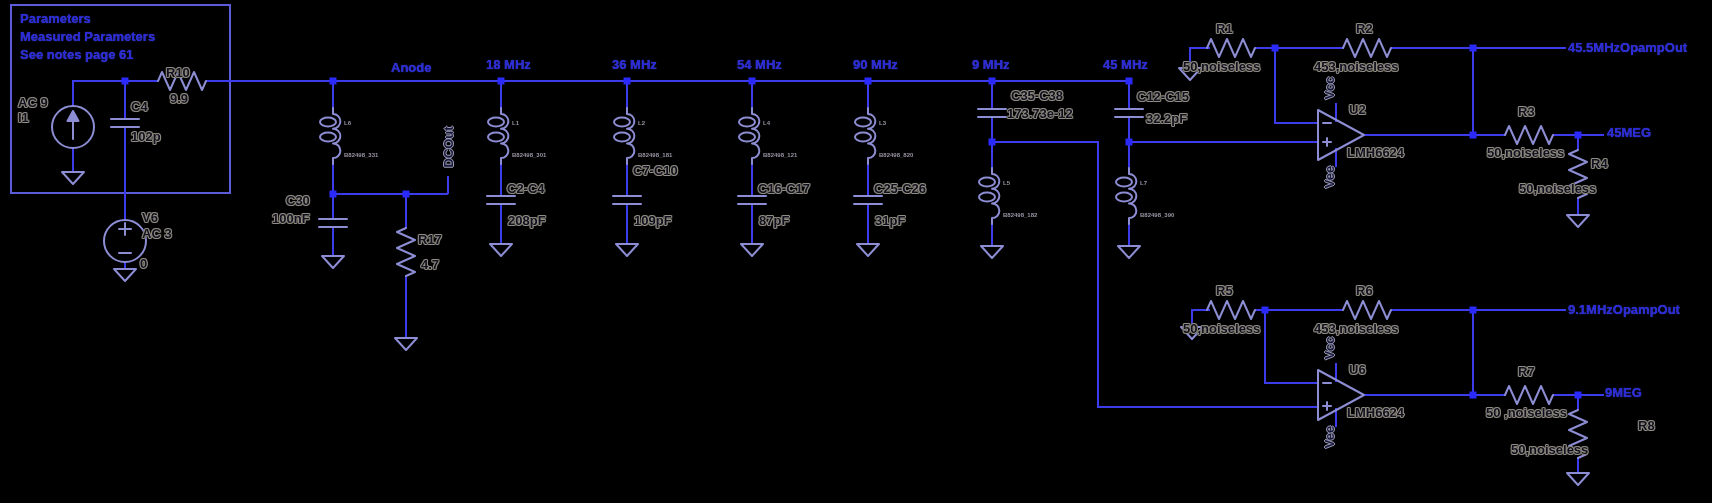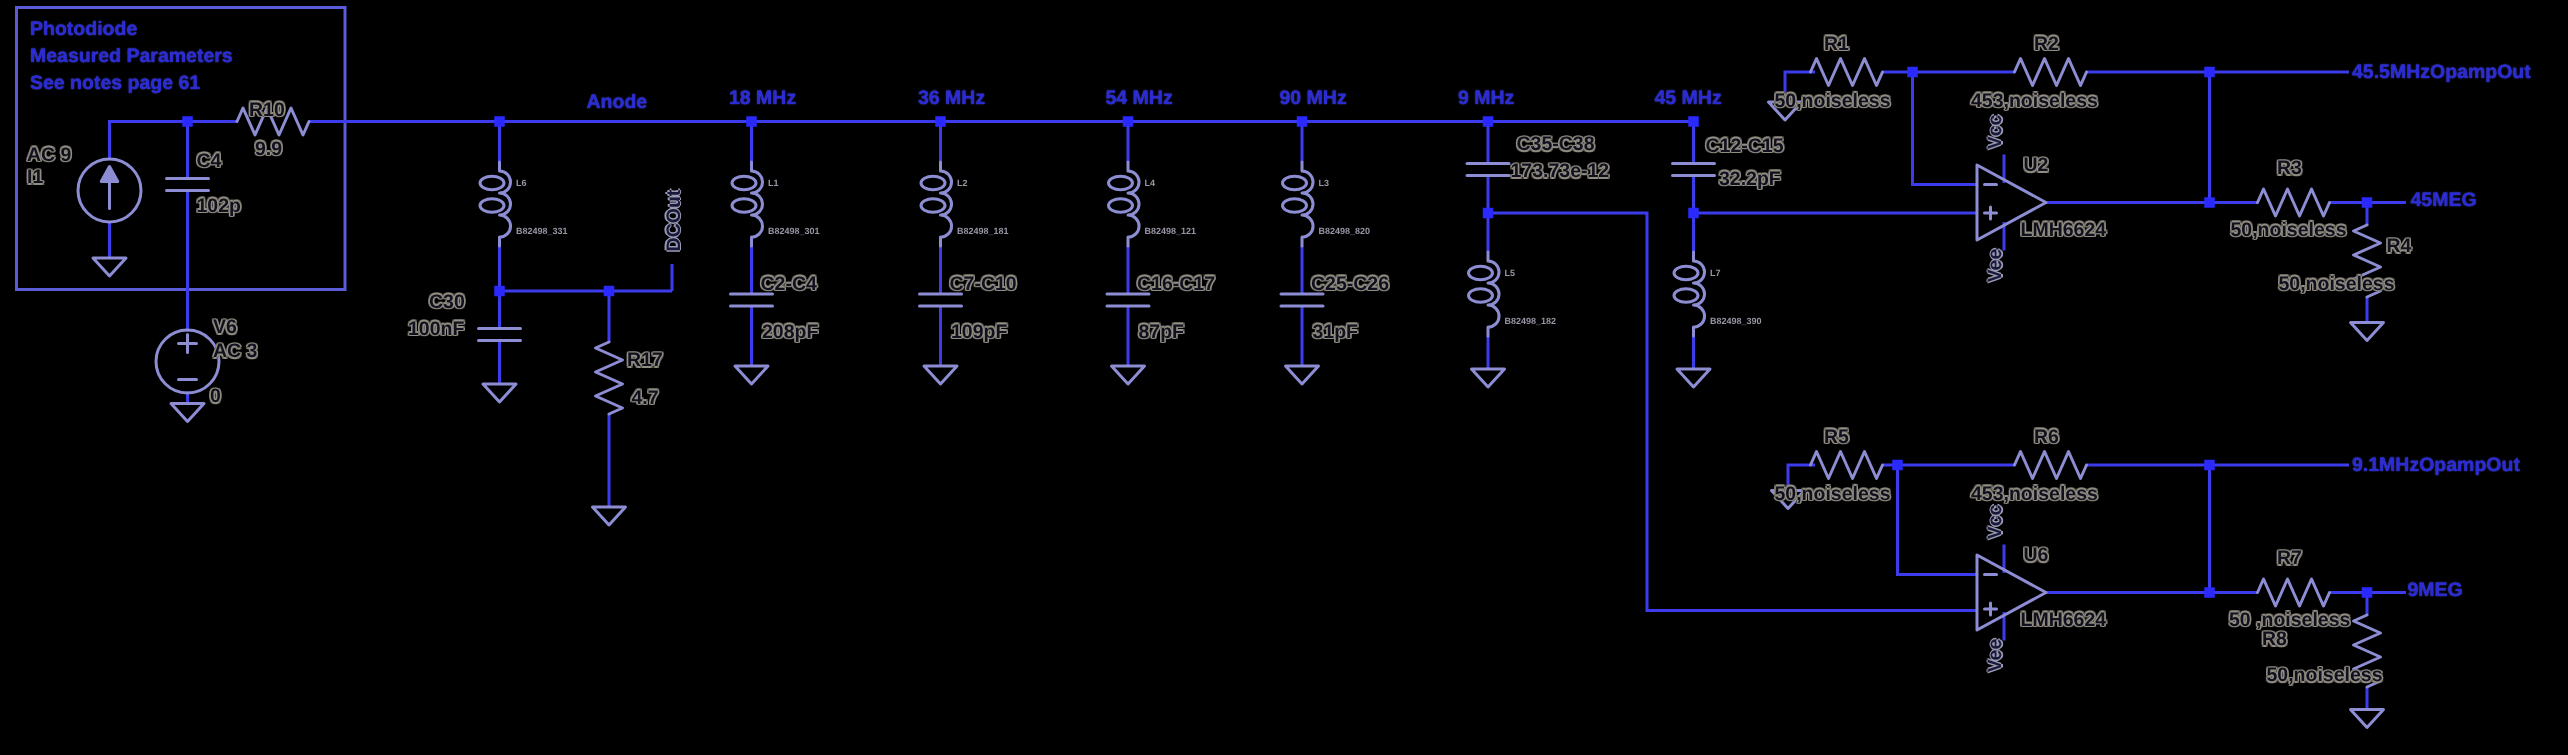--- a/index.html
+++ b/index.html
@@ -216,21 +216,21 @@
     <rect x="1469.5" y="44.5" width="7" height="7"></rect>
     <rect x="1469.5" y="131.5" width="7" height="7"></rect>
     <rect x="1574.5" y="131.5" width="7" height="7"></rect>
     <rect x="1261.5" y="306.5" width="7" height="7"></rect>
     <rect x="1469.5" y="306.5" width="7" height="7"></rect>
     <rect x="1469.5" y="391.5" width="7" height="7"></rect>
     <rect x="1574.5" y="391.5" width="7" height="7"></rect>
   </g>
 </svg>
 
-<div class="lbl blabel" style="left:20px;top:12px">Photodiode</div>
+<div class="lbl blabel" style="left:20px;top:12px">Parameters</div>
 <div class="lbl blabel" style="left:20px;top:30px">Measured Parameters</div>
 <div class="lbl blabel" style="left:20px;top:48px">See notes page 61</div>
 
 <div class="lbl clabel" style="left:18px;top:96px">AC 9</div>
 <div class="lbl clabel" style="left:18px;top:111px">I1</div>
 <div class="lbl clabel" style="left:131px;top:100px">C4</div>
 <div class="lbl clabel" style="left:131px;top:130px">102p</div>
 <div class="lbl clabel" style="left:166px;top:66px">R10</div>
 <div class="lbl clabel" style="left:170px;top:92px">9.9</div>
 <div class="lbl clabel" style="left:142px;top:211px">V6</div>
@@ -246,21 +246,21 @@
 <div class="lbl blabel" style="left:391px;top:61px">Anode</div>
 <div class="lbl vlabel vert" style="left:421px;top:140px;width:56px">DCOut</div>
 
 <div class="lbl blabel" style="left:486px;top:58px">18 MHz</div>
 <div class="lbl clabel" style="left:507px;top:182px">C2-C4</div>
 <div class="lbl clabel" style="left:508px;top:214px">208pF</div>
 <div class="lbl tiny" style="left:512px;top:116px">L1</div>
 <div class="lbl tiny" style="left:512px;top:148px">B82498_301</div>
 
 <div class="lbl blabel" style="left:612px;top:58px">36 MHz</div>
-<div class="lbl clabel" style="left:633px;top:182px">C7-C10</div>
+<div class="lbl clabel" style="left:633px;top:164px">C7-C10</div>
 <div class="lbl clabel" style="left:634px;top:214px">109pF</div>
 <div class="lbl tiny" style="left:638px;top:116px">L2</div>
 <div class="lbl tiny" style="left:638px;top:148px">B82498_181</div>
 
 <div class="lbl blabel" style="left:737px;top:58px">54 MHz</div>
 <div class="lbl clabel" style="left:758px;top:182px">C16-C17</div>
 <div class="lbl clabel" style="left:759px;top:214px">87pF</div>
 <div class="lbl tiny" style="left:763px;top:116px">L4</div>
 <div class="lbl tiny" style="left:763px;top:148px">B82498_121</div>
 
@@ -302,16 +302,16 @@
 <div class="lbl clabel" style="left:1356px;top:284px">R6</div>
 <div class="lbl clabel" style="left:1314px;top:322px">453,noiseless</div>
 <div class="lbl blabel" style="left:1568px;top:303px">9.1MHzOpampOut</div>
 <div class="lbl clabel" style="left:1349px;top:363px">U6</div>
 <div class="lbl clabel" style="left:1347px;top:406px">LMH6624</div>
 <div class="lbl vlabel vert" style="left:1316px;top:341px;width:28px">Vcc</div>
 <div class="lbl vlabel vert" style="left:1316px;top:430px;width:28px">Vee</div>
 <div class="lbl clabel" style="left:1518px;top:365px">R7</div>
 <div class="lbl clabel" style="left:1486px;top:406px">50 ,noiseless</div>
 <div class="lbl blabel" style="left:1605px;top:386px">9MEG</div>
-<div class="lbl clabel" style="left:1508px;top:419px">R8</div>
+<div class="lbl clabel" style="left:1638px;top:419px">R8</div>
 <div class="lbl clabel" style="left:1511px;top:443px">50,noiseless</div>
 
 </div>
 
 </body></html>

